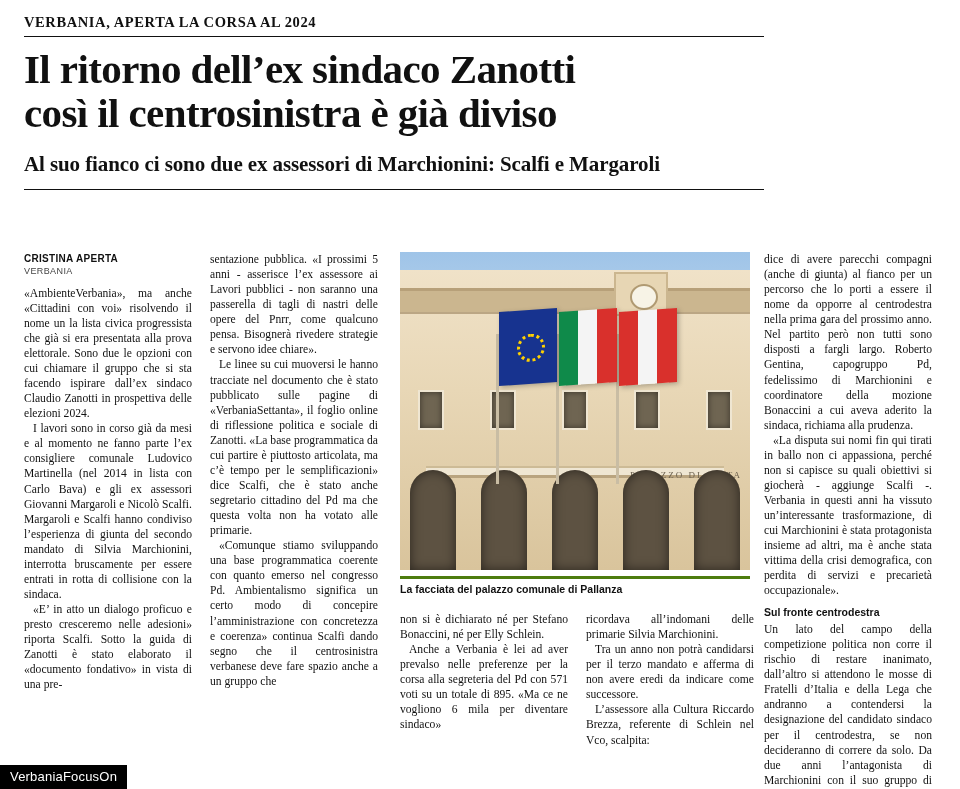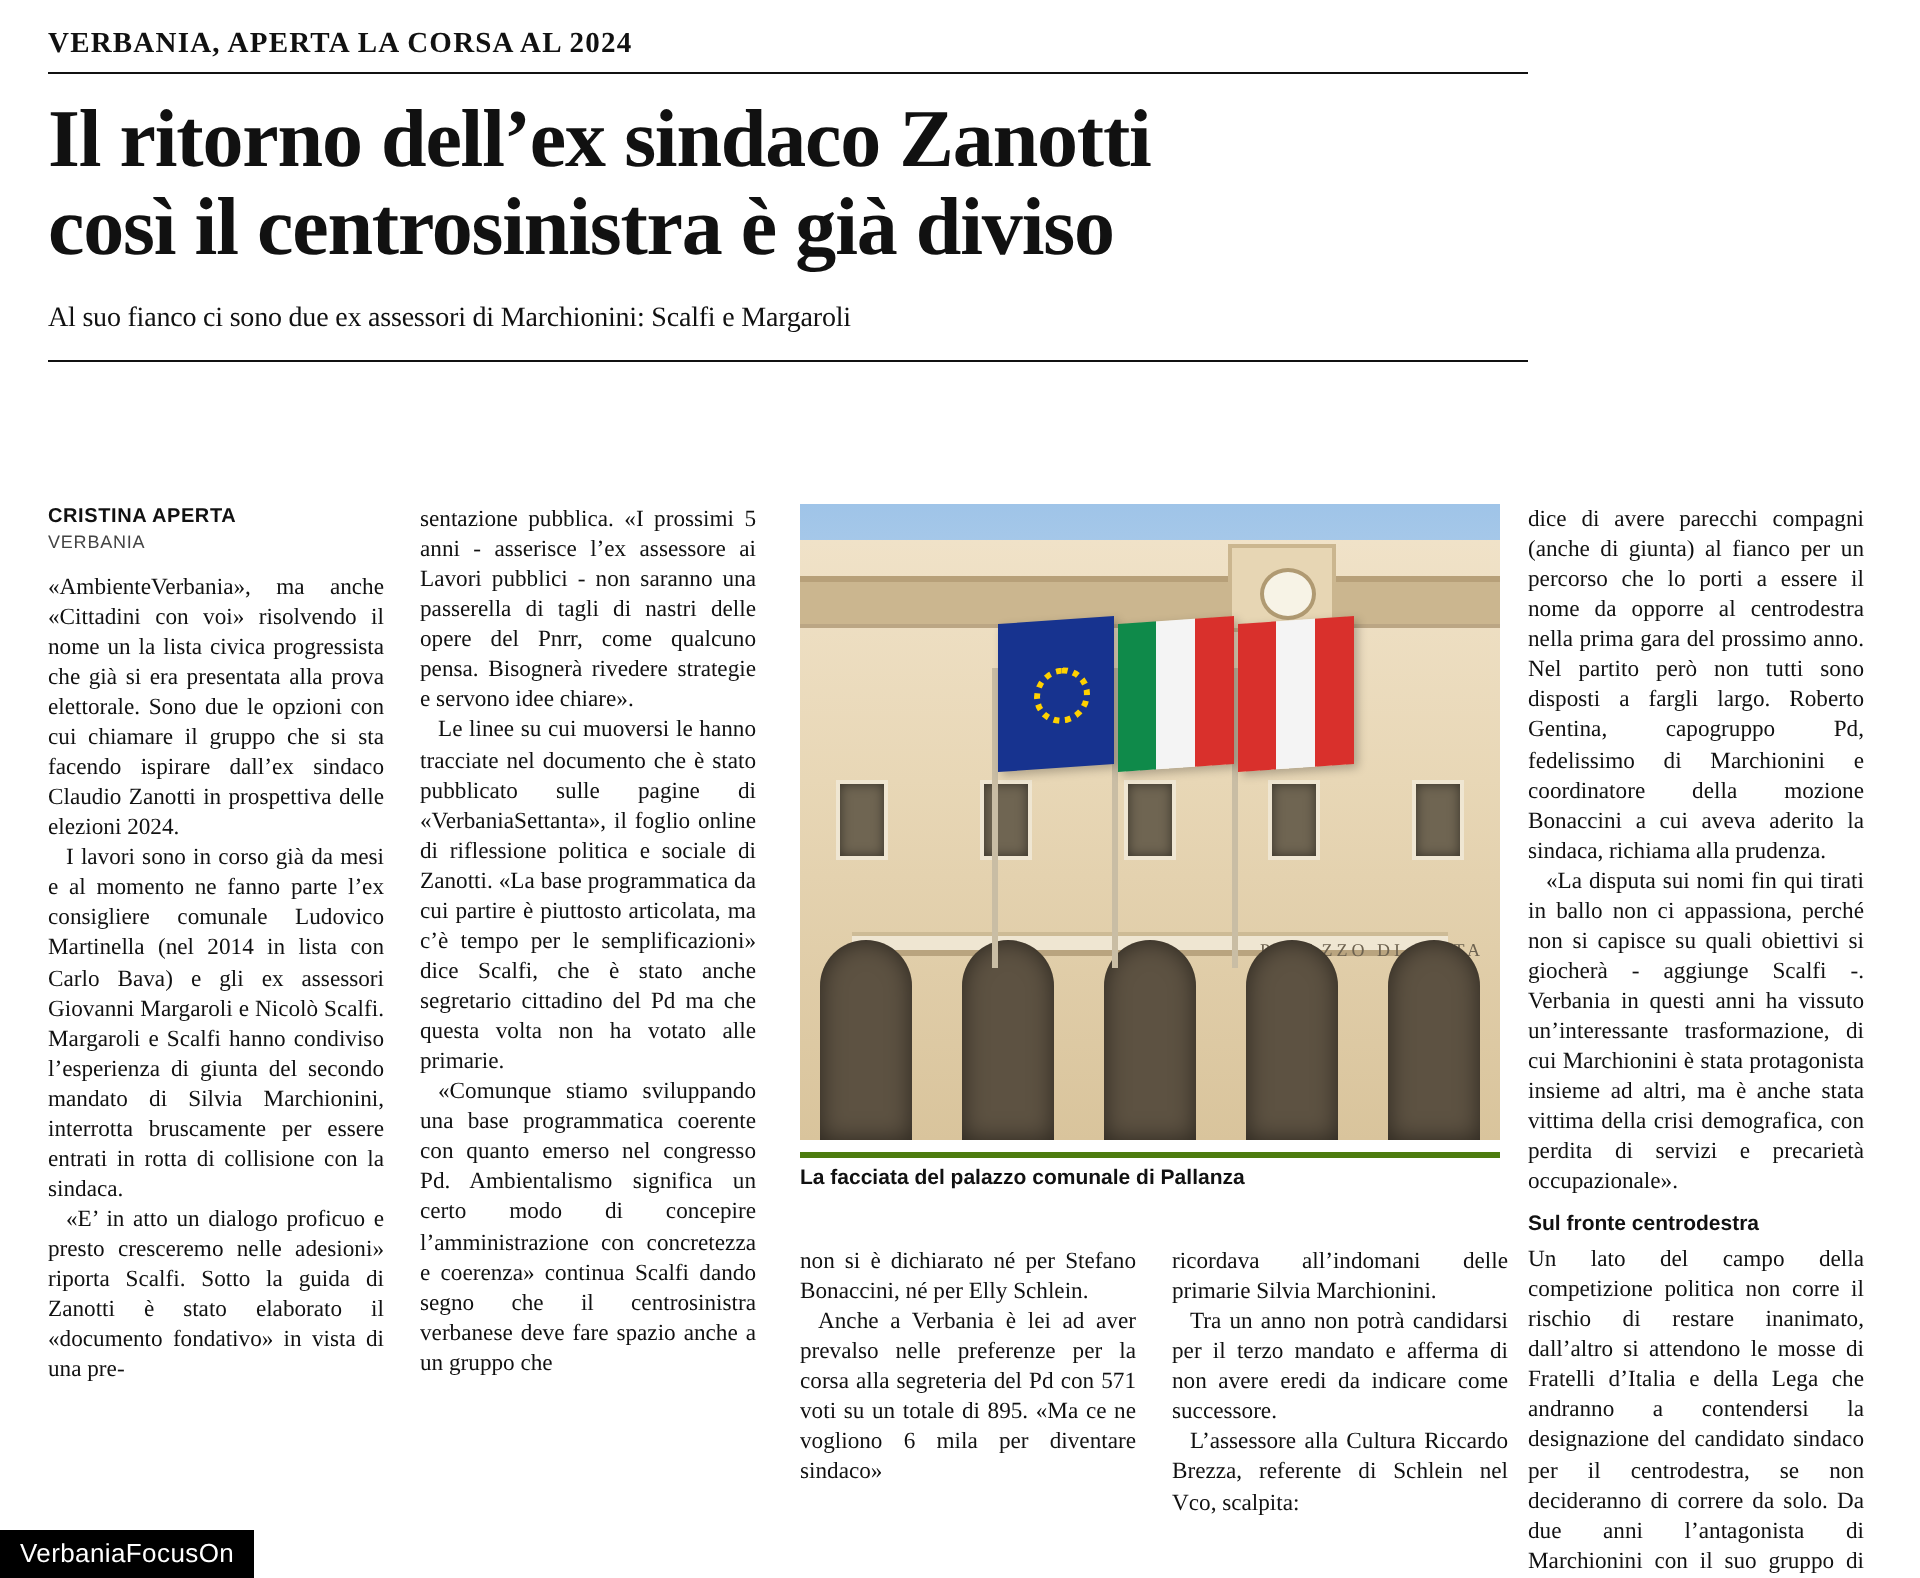--- a/index.html
+++ b/index.html
@@ -40,22 +40,22 @@
     font-family: "Liberation Serif", serif;
     font-weight: bold;
     font-size: 41px;
     line-height: 1.08;
     letter-spacing: -0.6px;
     margin: 10px 0 0 0;
   }
   .headline .l2 { display: block; }
   .subhead {
     font-family: "Liberation Serif", serif;
-    font-weight: normal;
-    font-size: 14px;
+    font-weight: bold;
+    font-size: 21px;
     line-height: 1.2;
     margin: 16px 0 0 0;
     letter-spacing: -0.1px;
   }
   .rule-under-sub {
     border: none;
     border-top: 1.2px solid #111;
     margin: 12px 0 0 0;
     width: 740px;
   }
@@ -224,21 +224,21 @@
 
   
   .below-photo {
     position: absolute;
     top: 612px;
     left: 400px;
     width: 354px;
     display: flex;
     gap: 18px;
   }
-  .below-photo .col { width: 168px; margin-right: 0; margin-top: 11px; }
+  .below-photo .col { width: 168px; margin-right: 0; }
 
   
   .watermark {
     position: absolute;
     left: 0; bottom: 0;
     background: #000000;
     color: #ffffff;
     font-family: "Liberation Sans", sans-serif;
     font-size: 13px;
     padding: 4px 10px 5px 10px;

